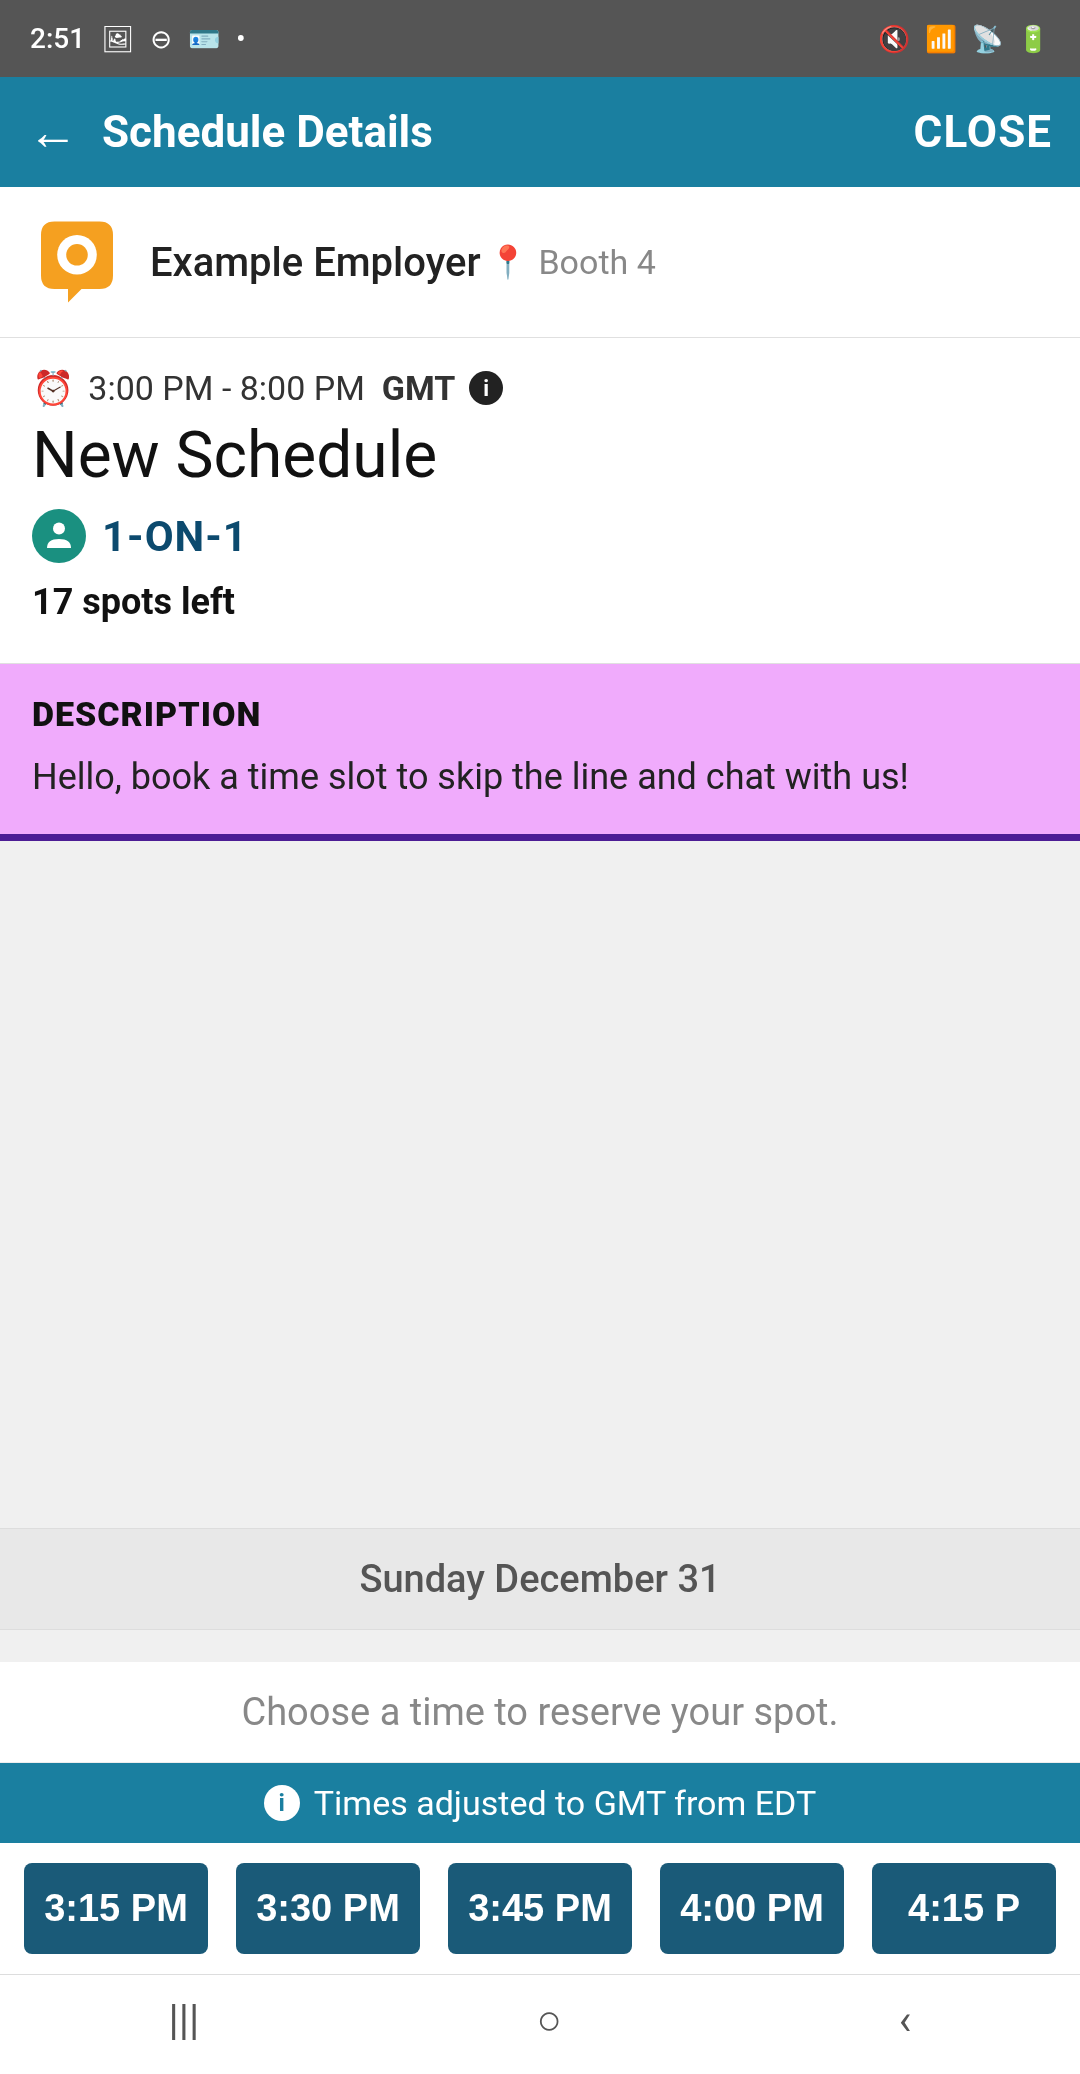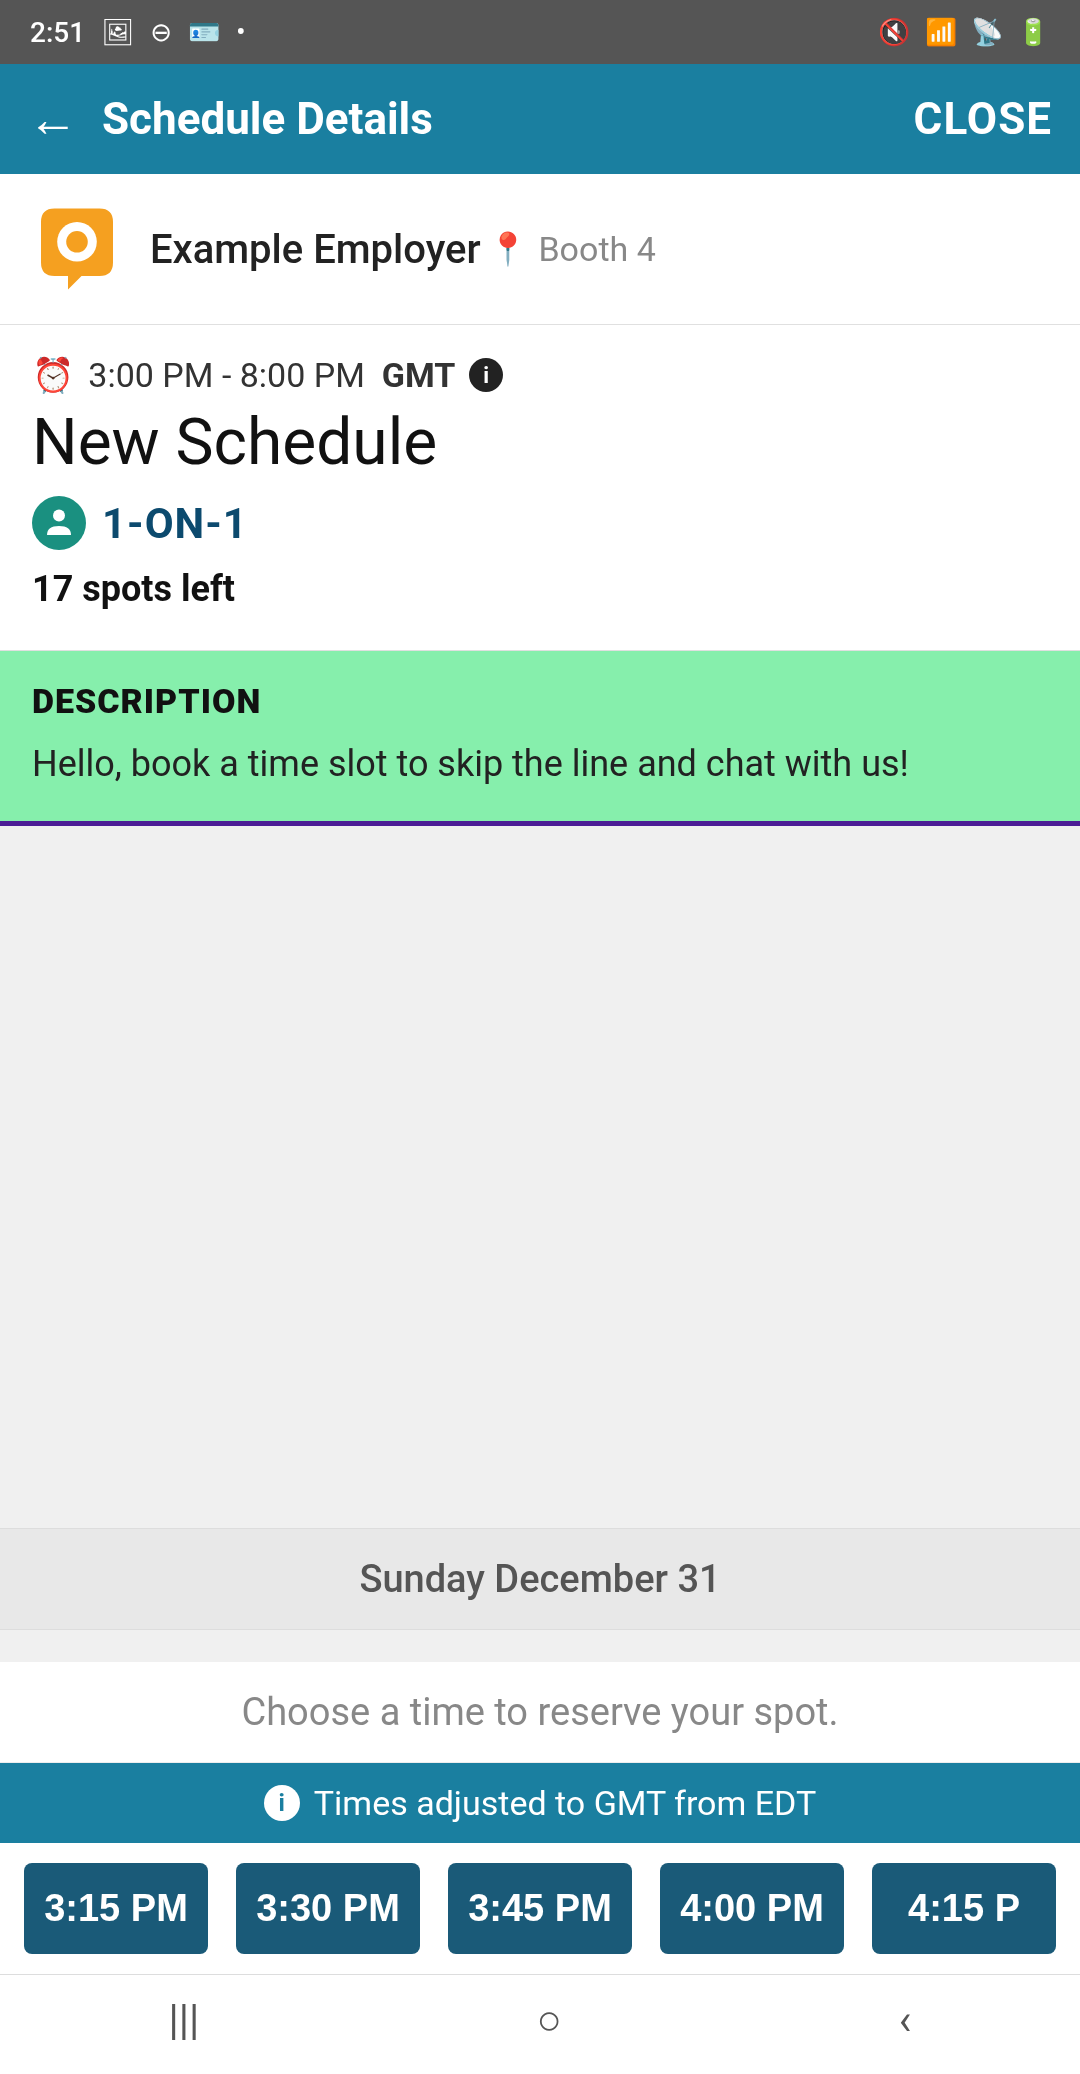--- a/index.html
+++ b/index.html
@@ -17,21 +17,21 @@
     
     .status-bar {
       background: #555;
       color: #fff;
       font-size: 28px;
       font-weight: 500;
       padding: 10px 30px;
       display: flex;
       justify-content: space-between;
       align-items: center;
-      height: 64px;
+      height: 77px;
     }
     .status-bar-left {
       display: flex;
       gap: 16px;
       align-items: center;
     }
     .status-bar-right {
       display: flex;
       gap: 14px;
       align-items: center;
@@ -188,23 +188,23 @@
       margin-bottom: 10px;
     }
     .duration-text {
       font-size: 36px;
       font-weight: 700;
       color: #111;
     }
 
     
     .description-section {
-      background: #86efac;
+      background: #f0abfc;
       padding: 30px 32px;
-      border-bottom: 5px solid #4c1d95;
+      border-bottom: 7px solid #4c1d95;
     }
     .description-heading {
       font-size: 34px;
       font-weight: 900;
       color: #111;
       margin-bottom: 16px;
       letter-spacing: 1px;
     }
     .description-text {
       font-size: 36px;

